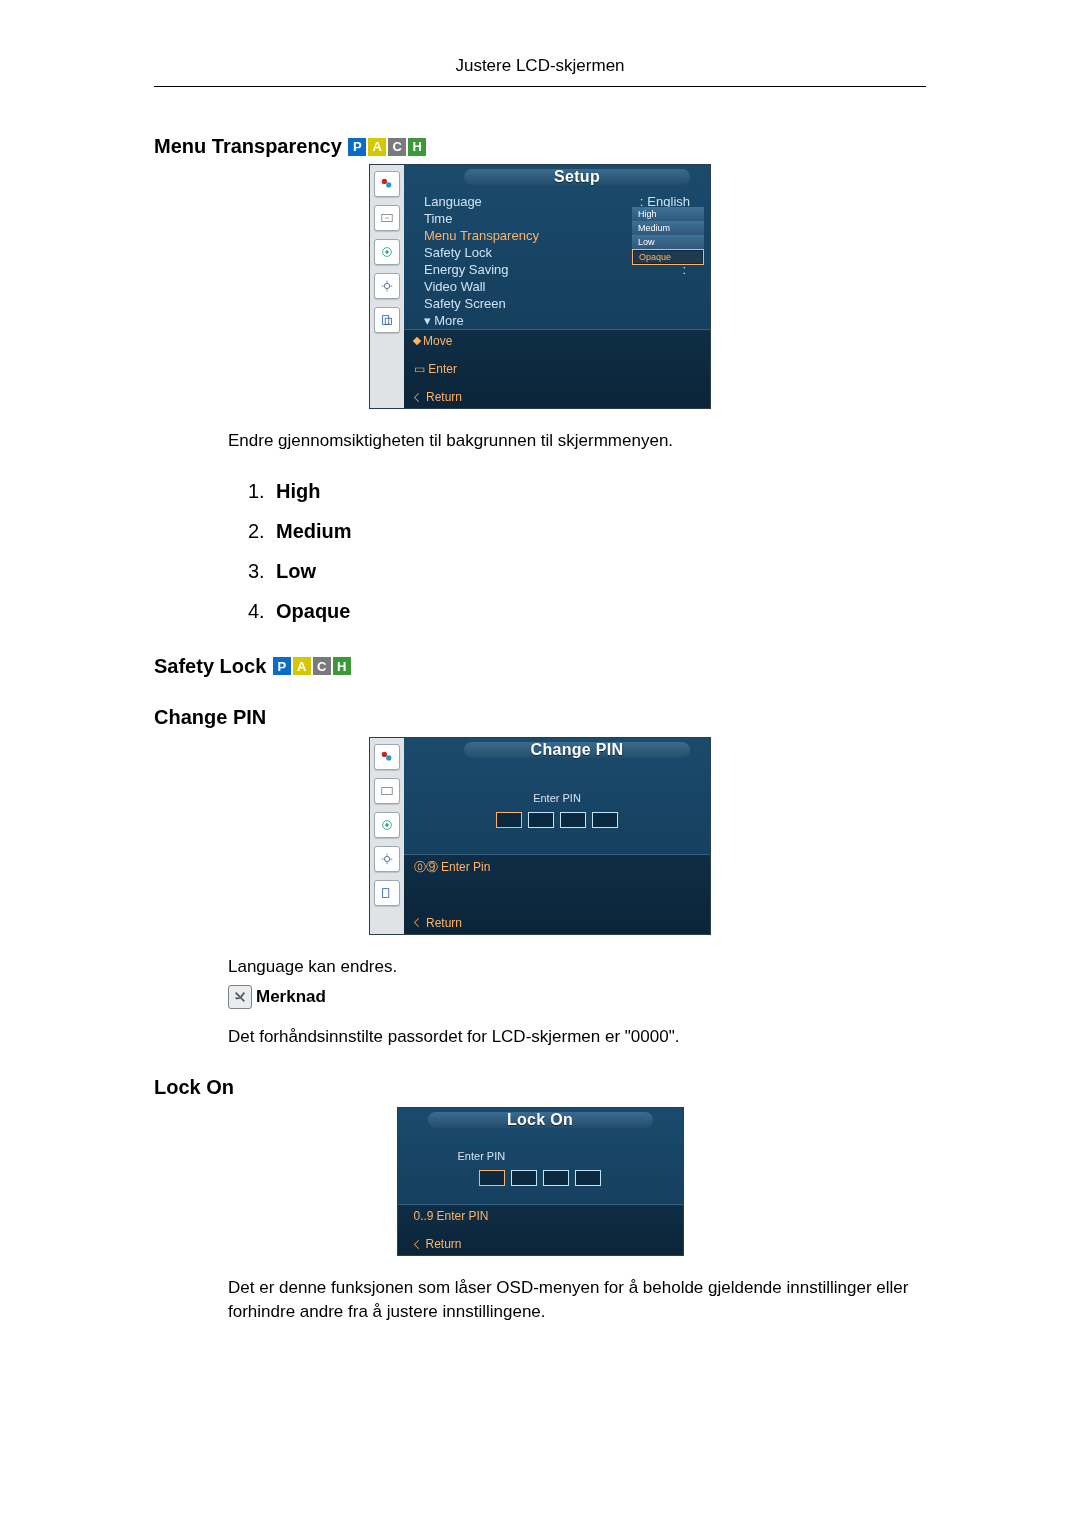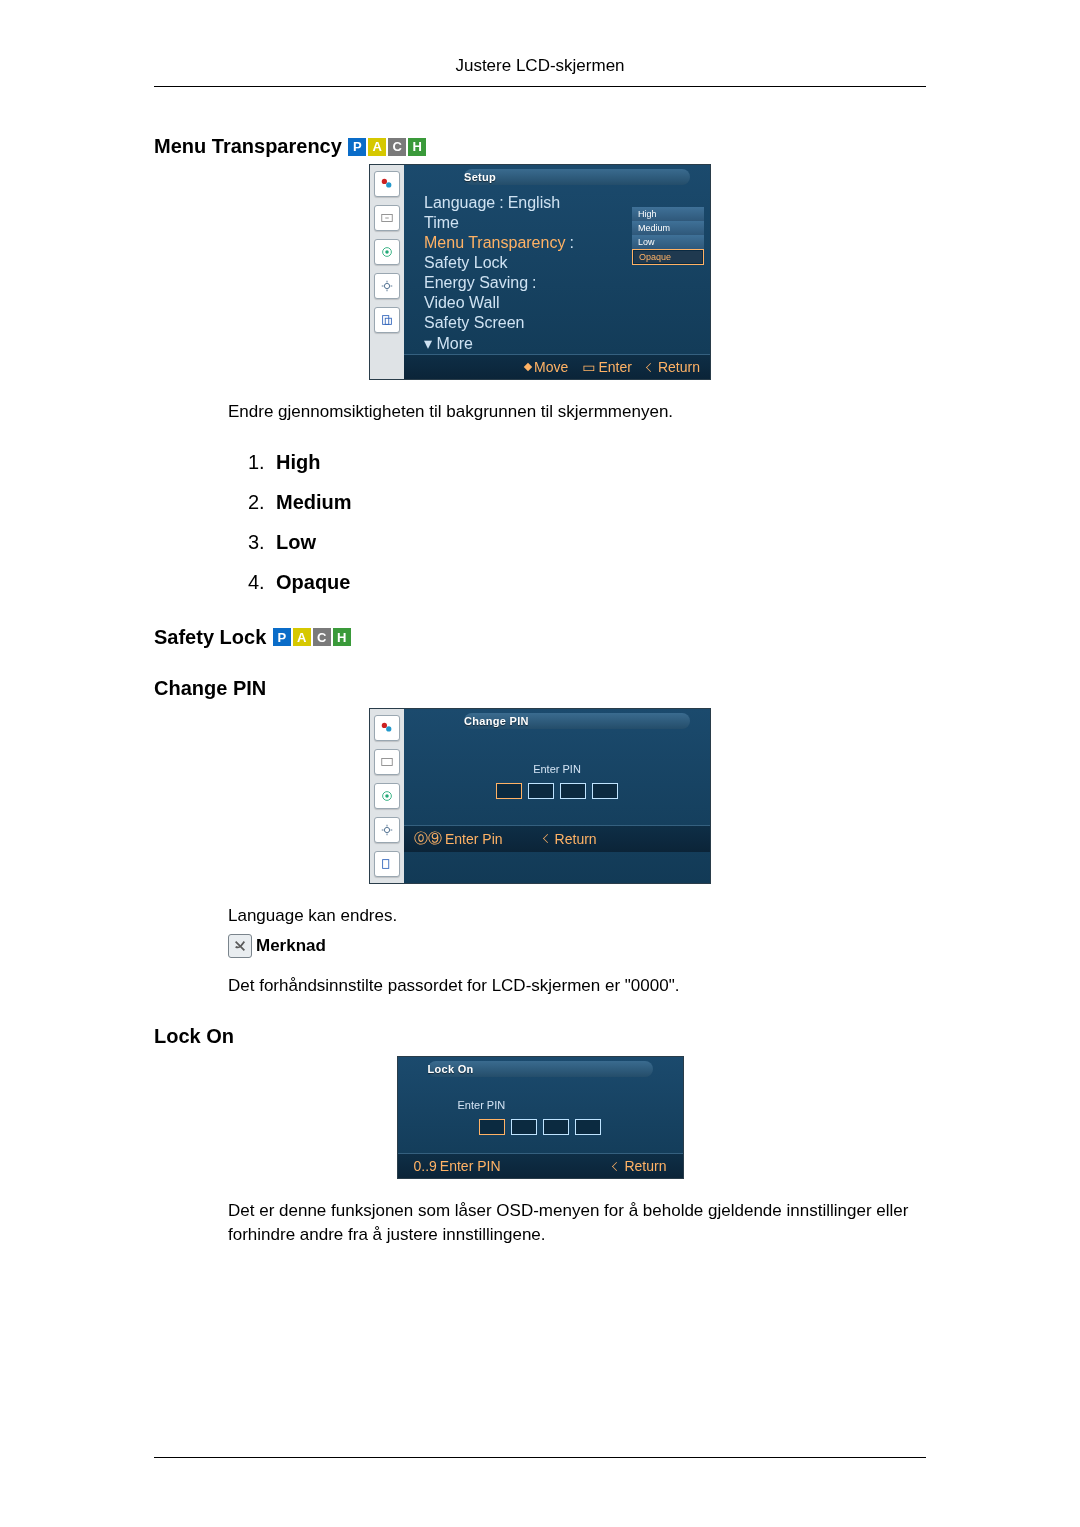--- a/index.html
+++ b/index.html
@@ -89,35 +89,35 @@
     flex: 1;
     position: relative;
     padding: 0;
   }
   .osd-title {
     margin: 4px 20px 4px 60px;
     background: linear-gradient(180deg,#3a6b8f,#244d6a);
     border-radius: 10px;
     height: 16px;
     line-height: 16px;
-    text-align: left;
+    text-align: center;
     color: #fff;
-    font-size: 11px;
+    font-size: 16px;
     font-weight: bold;
     text-shadow: 0 1px 1px #0008;
     letter-spacing: 0.3px;
   }
   .osd-list {
     padding: 4px 12px 0 12px;
   }
   .osd-row {
     display: flex;
-    justify-content: flex-start;
+    justify-content: space-between;
     padding: 1px 8px;
-    font-size: 16px;
+    font-size: 13px;
   }
   .osd-row .lbl { color: #cfe2f2; }
   .osd-row .val { color: #cfe2f2; }
   .osd-row.selected .lbl { color: #ffb265; }
   .osd-sep { color: #cfe2f2; padding: 0 4px; }
 
   .osd-sub-pop {
     position: absolute;
     right: 6px;
     top: 42px;
@@ -138,24 +138,25 @@
     border: 1px solid #ffb265;
     box-shadow: inset 0 0 0 1px #0a2a42;
     color: #ffb265;
   }
 
   .osd-footer {
     display: flex;
     justify-content: flex-end;
     gap: 14px;
     padding: 4px 10px;
-    font-size: 14px;
+    font-size: 12px;
     color: #ffb265;
     background: linear-gradient(180deg,#0e2e46,#0b2438);
     border-top: 1px solid #35607f;
+    flex-direction: column;
   }
   .osd-footer .hint { display: flex; align-items: center; gap: 3px; }
   .diamond { display:inline-block; width:6px;height:6px;background:#ffb265;transform:rotate(45deg);}
   .ret-icon {display:inline-block;width:8px;height:8px;border:1px solid #ffb265;border-right:none;border-bottom:none;transform:rotate(-45deg) scale(0.7);}
 
   .osd-pin-body {
     padding: 30px 10px 26px;
     text-align: center;
   }
   .osd-pin-label {

